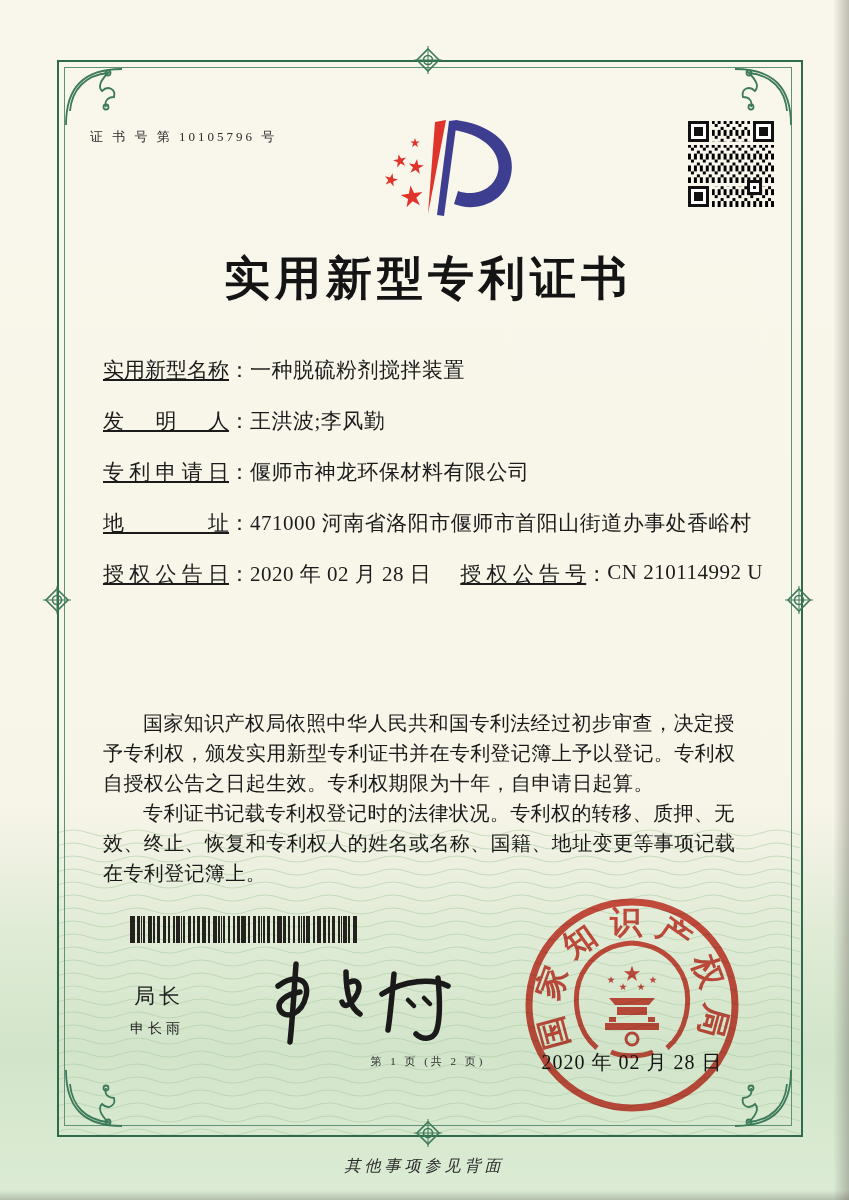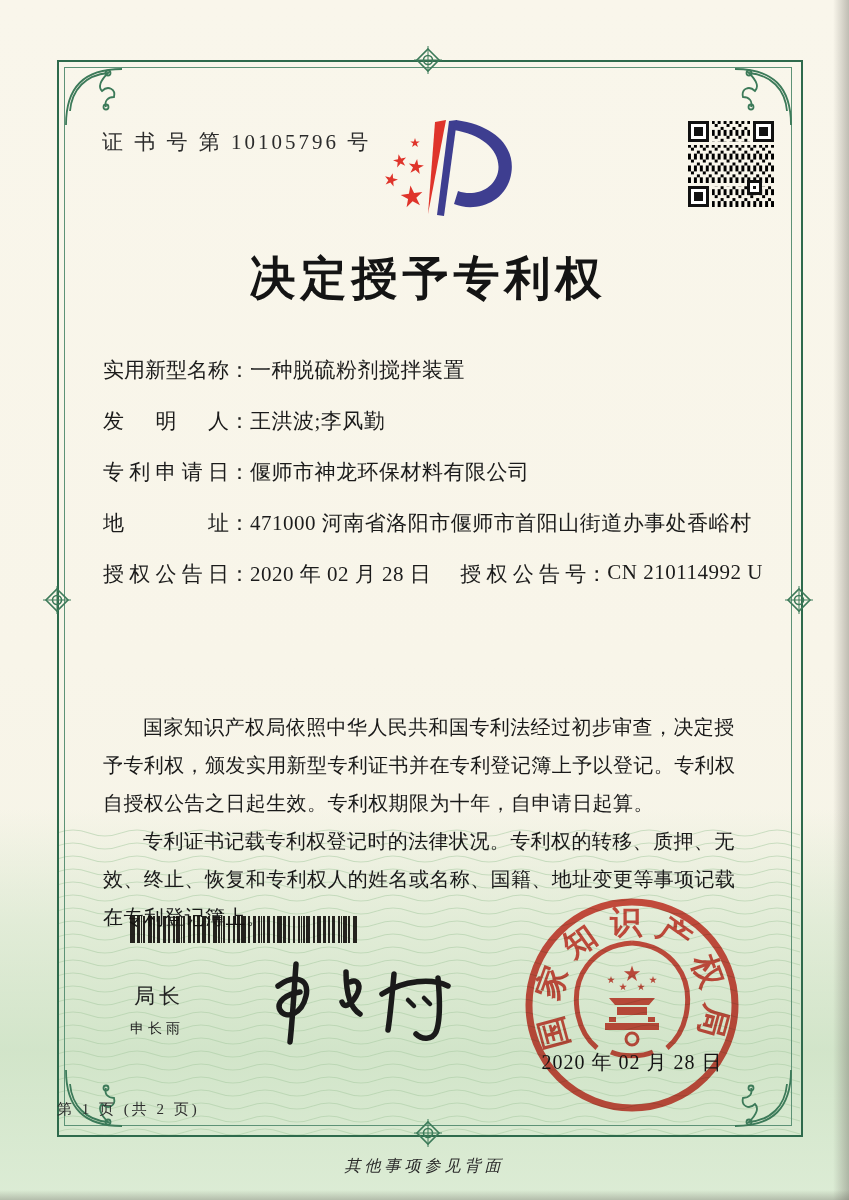--- a/index.html
+++ b/index.html
@@ -28,55 +28,55 @@
   .c-tl{left:62px;top:65px;}
   .c-tr{left:731px;top:65px;}
   .c-bl{left:62px;top:1066px;}
   .c-br{left:731px;top:1066px;}
   .knot{position:absolute;width:28px;height:28px;}
   .k-top{left:414px;top:46px;}
   .k-bottom{left:414px;top:1119px;}
   .k-left{left:43px;top:586px;}
   .k-right{left:785px;top:586px;}
   
-  .cert-no{position:absolute;left:102px;top:128px;font-size:21px;letter-spacing:3px;color:#2b2b2b;}
+  .cert-no{position:absolute;left:90px;top:128px;font-size:13px;letter-spacing:3px;color:#2b2b2b;}
   .logo{position:absolute;left:352px;top:106px;width:190px;height:128px;}
   .qr{position:absolute;left:688px;top:121px;width:86px;height:86px;}
   .title{position:absolute;left:57px;top:248px;width:742px;text-align:center;
     font-size:46px;font-weight:bold;letter-spacing:5px;color:#141414;}
   
   .fields{position:absolute;left:103px;top:356px;width:660px;}
   .frow{height:51px;font-size:21px;color:#1b1b1b;white-space:nowrap;}
-  .flabel{display:inline-block;width:126px;text-align:justify;text-align-last:justify;vertical-align:top;}
+  .flabel{display:inline-block;width:126px;text-align:justify;text-align-last:justify;vertical-align:top;text-decoration:underline;}
   .fcolon{display:inline-block;vertical-align:top;}
   .fvalue{display:inline-block;margin-left:0;vertical-align:top;letter-spacing:.5px;}
   .fpair-left{display:inline-block;width:352px;}
   
   .bodytext{position:absolute;left:103px;top:708px;width:650px;
-    font-size:20px;line-height:38px;letter-spacing:.4px;color:#191919;}
+    font-size:20px;line-height:30px;letter-spacing:.4px;color:#191919;}
   .bodytext p{margin:0;text-indent:2em;}
   
   .barcode{position:absolute;left:130px;top:916px;width:221px;height:27px;
     border-left:3px solid #15120f;border-right:3px solid #15120f;opacity:.92;
     background:
       repeating-linear-gradient(90deg,#15120f 0 2px,rgba(0,0,0,0) 2px 5px),
       repeating-linear-gradient(90deg,#15120f 0 1px,rgba(0,0,0,0) 1px 8px),
       repeating-linear-gradient(90deg,rgba(0,0,0,0) 0 4px,#15120f 4px 6px,rgba(0,0,0,0) 6px 13px);}
   
   .sig-title{position:absolute;left:134px;top:982px;font-size:21px;letter-spacing:4px;color:#222;}
   .sig-name{position:absolute;left:130px;top:1020px;font-size:14px;letter-spacing:4px;color:#222;}
   .signature{position:absolute;left:262px;top:952px;width:200px;height:100px;}
   
   .seal{position:absolute;left:517px;top:890px;width:230px;height:230px;
     mix-blend-mode:multiply;opacity:.95;}
   .seal-date{position:absolute;left:517px;top:1049px;width:230px;text-align:center;
     font-size:20px;letter-spacing:1px;color:#131313;}
   
-  .page-info{position:absolute;left:57px;top:1100px;width:742px;text-align:left;
-    font-size:15px;letter-spacing:3px;color:#2e2e2e;}
+  .page-info{position:absolute;left:57px;top:1054px;width:742px;text-align:center;
+    font-size:11px;letter-spacing:3px;color:#2e2e2e;}
   .back-note{position:absolute;left:0;top:1156px;width:849px;text-align:center;
     font-size:16px;letter-spacing:4px;color:#2a2a2a;font-style:italic;}
 </style>
 </head>
 <body>
 
 <div class="page">
 
   <svg width="0" height="0" style="position:absolute" aria-hidden="true">
     <defs>
@@ -170,21 +170,21 @@
     <g fill="#111">
       <rect x="2" y="2" width="3" height="3"></rect>
         <rect x="24" y="2" width="3" height="3"></rect>
         <rect x="2" y="24" width="3" height="3"></rect>
       <rect x="20" y="20" width="5" height="5"></rect>
     </g>
     <rect x="21" y="21" width="3" height="3" fill="#fff"></rect>
     <rect x="22" y="22" width="1" height="1" fill="#111"></rect>
   </svg>
 
-  <div class="title">决定授予专利权</div>
+  <div class="title">实用新型专利证书</div>
 
   <div class="fields">
     <div class="frow">
       <span class="flabel">实用新型名称</span><span class="fcolon">：</span><span class="fvalue">一种脱硫粉剂搅拌装置</span>
     </div>
     <div class="frow">
       <span class="flabel">发明人</span><span class="fcolon">：</span><span class="fvalue">王洪波;李风勤</span>
     </div>
     <div class="frow">
       <span class="flabel">专利申请日</span><span class="fcolon">：</span><span class="fvalue">偃师市神龙环保材料有限公司</span>

